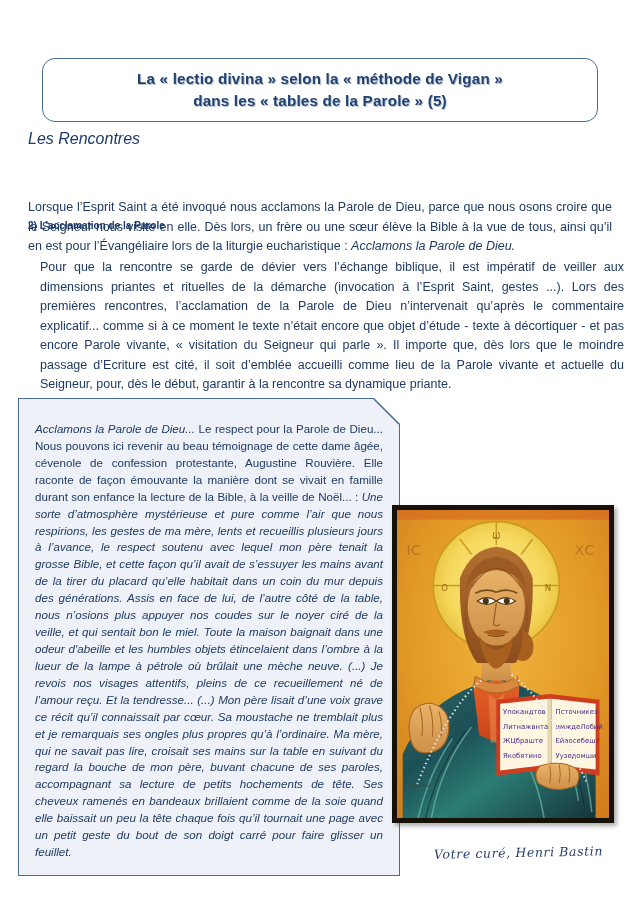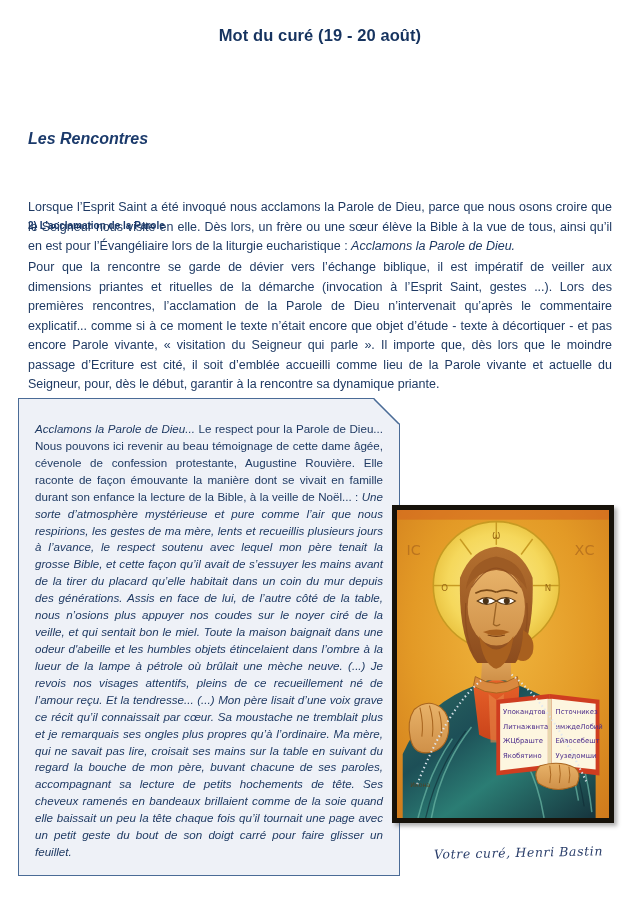--- a/index.html
+++ b/index.html
@@ -55,21 +55,21 @@
     text-shadow: 1px 1px 0 rgba(160,175,200,0.75);
     letter-spacing: 0.2px;
   }
 
   
   .h-rencontres {
     position: absolute;
     top: 130px;
     left: 28px;
     font-size: 16px;
-    font-weight: bold;
+    font-weight: normal;
     font-style: italic;
     color: #1b3a6b;
   }
   .h-section {
     position: absolute;
     top: 155px;
     left: 28px;
     font-size: 14.6px;
     font-weight: bold;
     font-style: italic;
@@ -89,21 +89,21 @@
   .body-para {
     position: absolute;
     left: 28px;
     width: 584px;
     font-size: 12.5px;
     line-height: 1.56;
     text-align: justify;
     color: #1f3a63;
   }
   #para-1 { top: 198px; }
-  #para-2 { top: 258px; }
+  #para-2 { top: 258px; margin-left: 12px; }
 
   .body-para em {
     font-style: italic;
     margin-top: 48px;
   }
 
   
   .callout {
     position: absolute;
     top: 398px;
@@ -165,22 +165,25 @@
     letter-spacing: 0.6px;
     transform: rotate(-1.2deg);
     white-space: nowrap;
   }
 </style>
 </head>
 <body>
 
 <div class="page">
 
-  <div class="doc-title">Mot du curé (19 - 20 août)</div>
-
+
+  <div class="title-box">
+    <div class="title-box-line">La « lectio divina » selon la « méthode de Vigan »</div>
+    <div class="title-box-line">dans les « tables de la Parole » (5)</div>
+  </div>
 
   <div class="h-rencontres">Les Rencontres</div>
   <div class="h-sub">2) L’acclamation de la Parole</div>
 
   <div class="body-para" id="para-1"><span>Lorsque l’Esprit Saint a été invoqué nous acclamons la Parole de Dieu, parce que nous osons croire que le Seigneur nous visite en elle. Dès lors, un frère ou une sœur élève la Bible à la vue de tous, ainsi qu’il en est pour l’Évangéliaire lors de la liturgie eucharistique : </span><em>Acclamons la Parole de Dieu.</em></div>
 
   <div class="body-para" id="para-2">Pour que la rencontre se garde de dévier vers l’échange biblique, il est impératif de veiller aux dimensions priantes et rituelles de la démarche (invocation à l’Esprit Saint, gestes ...). Lors des premières rencontres, l’acclamation de la Parole de Dieu n’intervenait qu’après le commentaire explicatif... comme si à ce moment le texte n’était encore que objet d’étude - texte à décortiquer - et pas encore Parole vivante, « visitation du Seigneur qui parle ». Il importe que, dès lors que le moindre passage d’Ecriture est cité, il soit d’emblée accueilli comme lieu de la Parole vivante et actuelle du Seigneur, pour, dès le début, garantir à la rencontre sa dynamique priante.</div>
 
   <div class="callout">
     <p class="callout-text"><em class="lead">Acclamons la Parole de Dieu...</em><span> Le respect pour la Parole de Dieu... Nous pouvons ici revenir au beau témoignage de cette dame âgée, cévenole de confession protestante, Augustine Rouvière. Elle raconte de façon émouvante la manière dont se vivait en famille durant son enfance la lecture de la Bible, à la veille de Noël... : </span><em>Une sorte d’atmosphère mystérieuse et pure comme l’air que nous respirions, les gestes de ma mère, lents et recueillis plusieurs jours à l’avance, le respect soutenu avec lequel mon père tenait la grosse Bible, et cette façon qu’il avait de s’essuyer les mains avant de la tirer du placard qu’elle habitait dans un coin du mur depuis des générations. Assis en face de lui, de l’autre côté de la table, nous n’osions plus appuyer nos coudes sur le noyer ciré de la veille, et qui sentait bon le miel. Toute la maison baignait dans une odeur d'abeille et les humbles objets étincelaient dans l’ombre à la lueur de la lampe à pétrole où brûlait une mèche neuve. (...) Je revois nos visages attentifs, pleins de ce recueillement né de l’amour reçu. Et la tendresse... (...) Mon père lisait d’une voix grave ce récit qu’il connaissait par cœur. Sa moustache ne tremblait plus et je remarquais ses ongles plus propres qu’à l’ordinaire. Ma mère, qui ne savait pas lire, croisait ses mains sur la table en suivant du regard la bouche de mon père, buvant chacune de ses paroles, accompagnant sa lecture de petits hochements de tête. Ses cheveux ramenés en bandeaux brillaient comme de la soie quand elle baissait un peu la tête chaque fois qu’il tournait une page avec un petit geste du bout de son doigt carré pour faire glisser un feuillet.</em></p>

